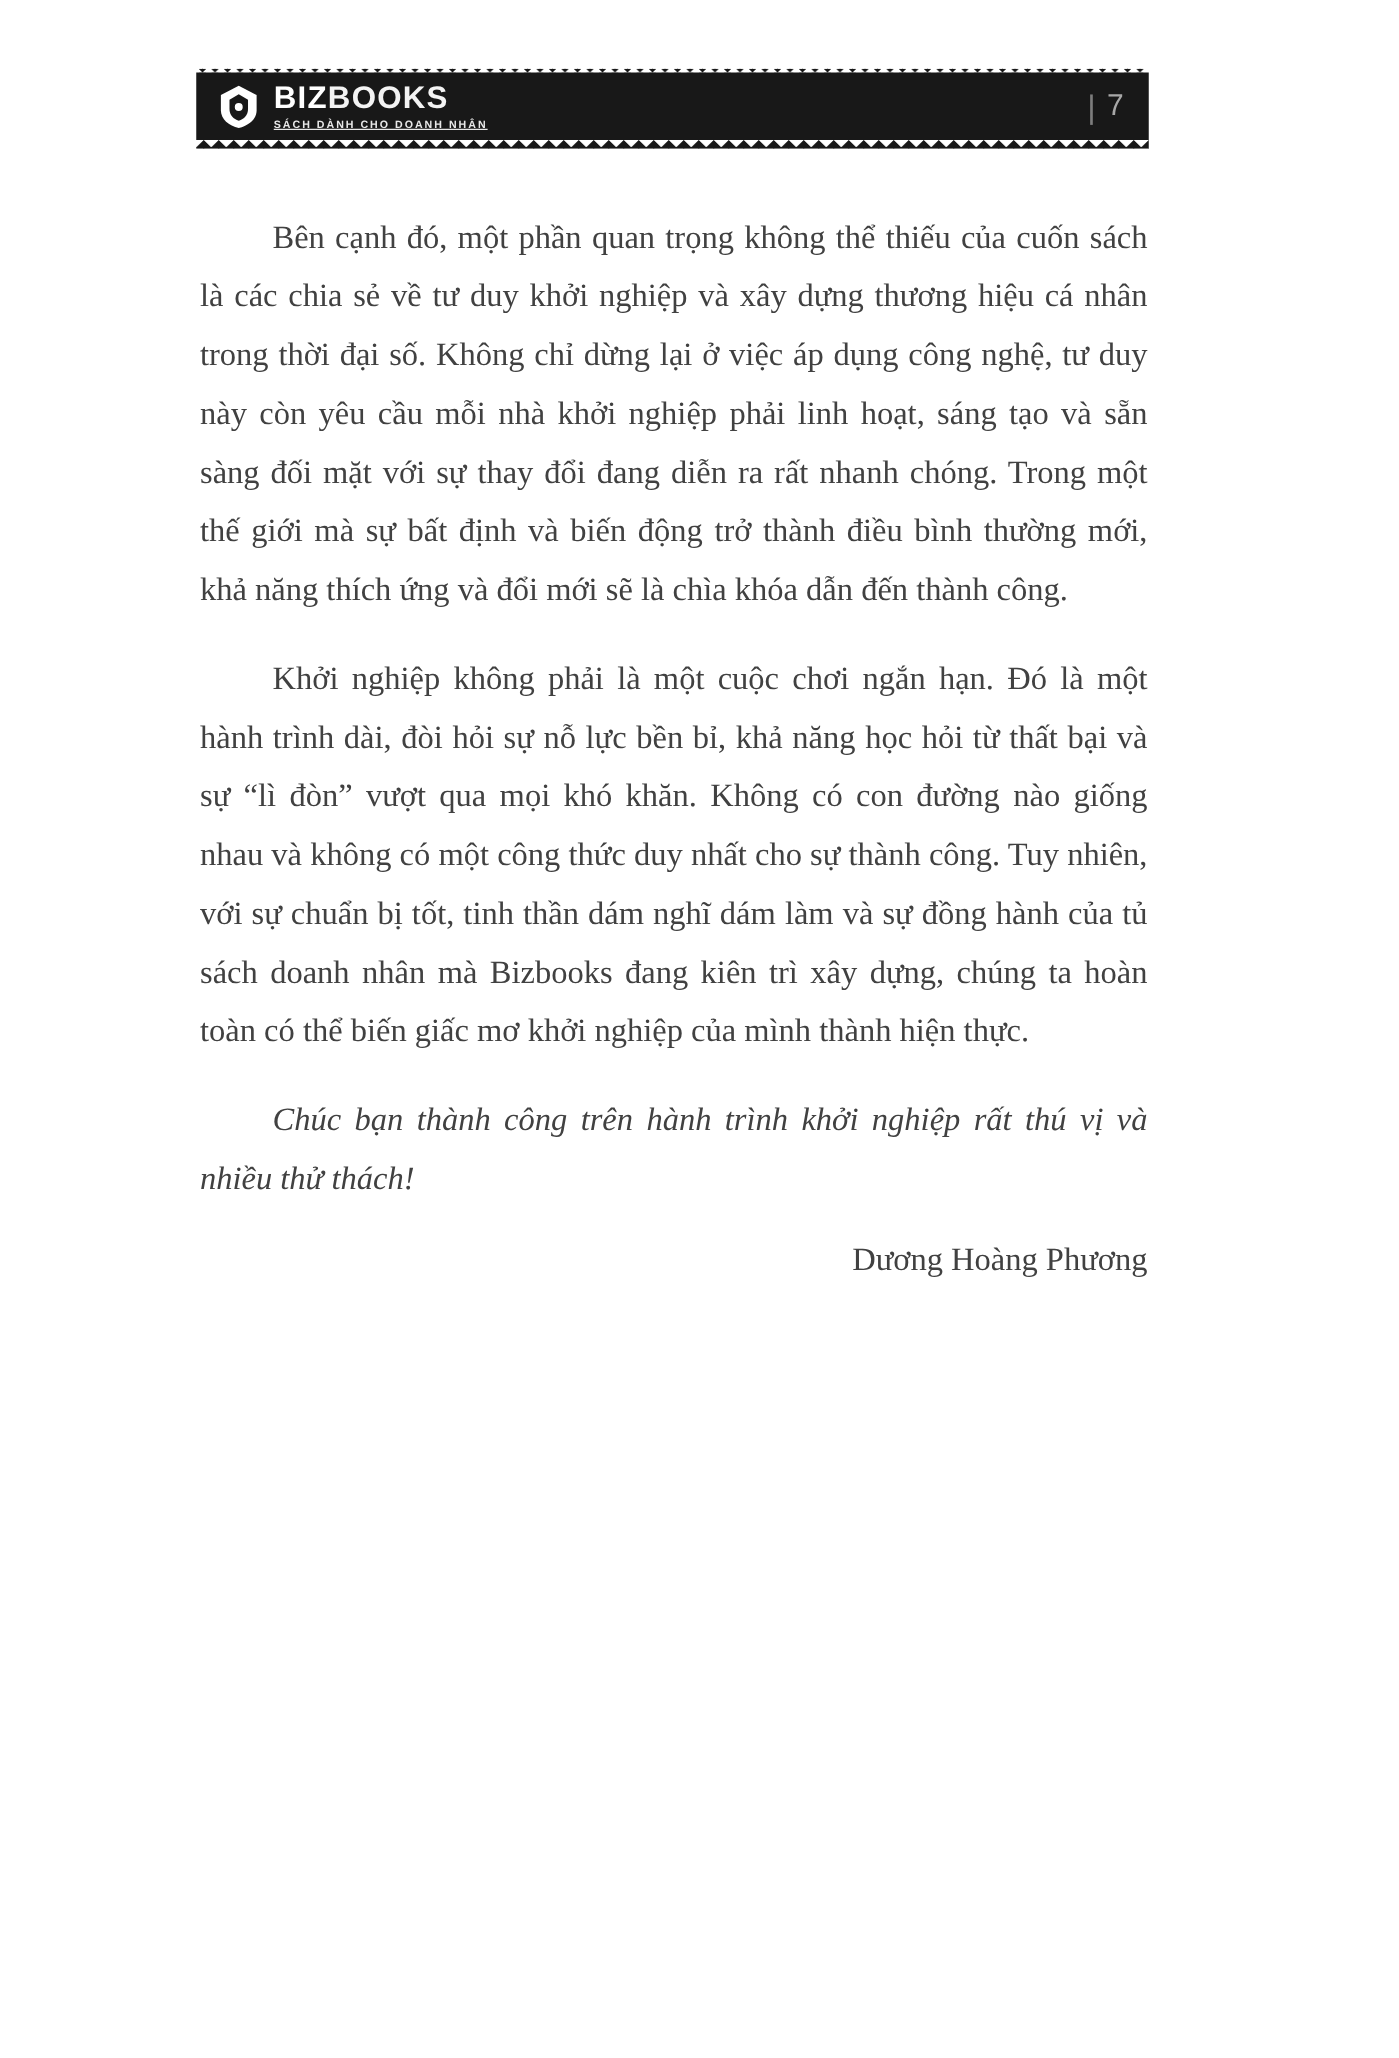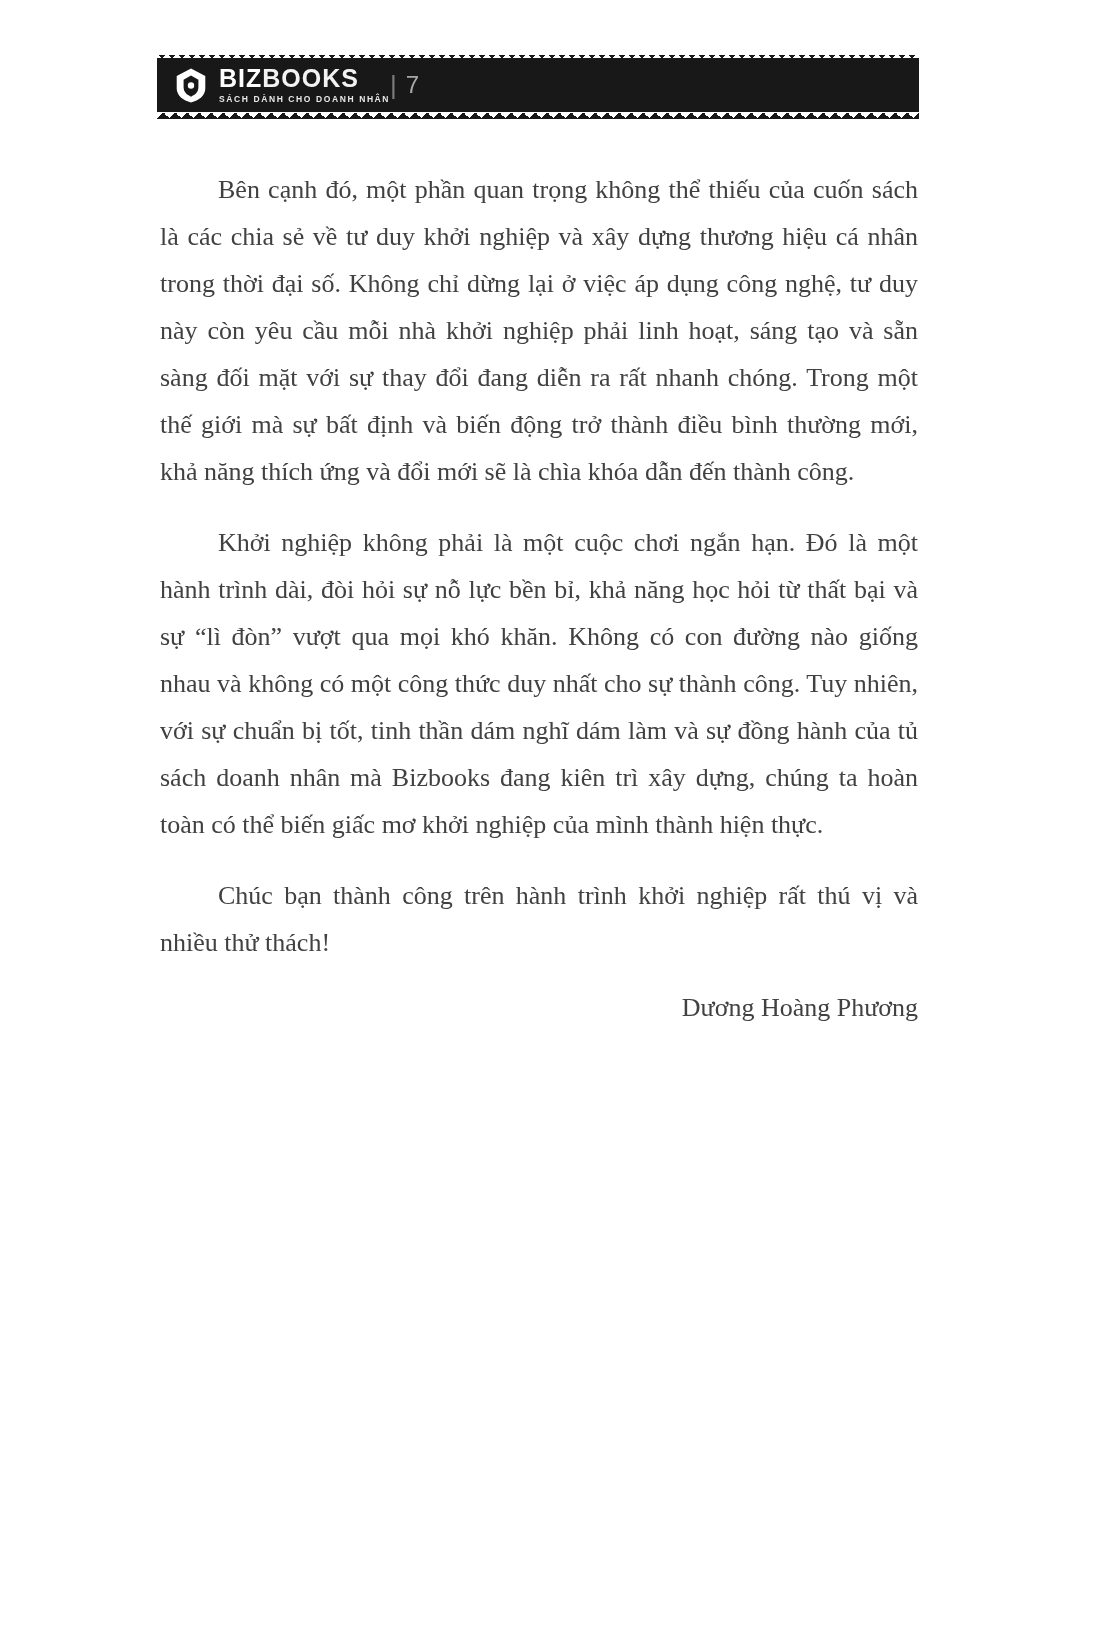--- a/index.html
+++ b/index.html
@@ -20,21 +20,21 @@
   
   .header-bar {
     position: absolute;
     top: 58px;
     left: 157px;
     width: 762px;
     height: 54px;
     background: #181818;
     display: flex;
     align-items: center;
-    justify-content: flex-start;
+    justify-content: space-between;
     padding: 0 20px 0 16px;
     box-sizing: border-box;
   }
   
   .header-bar::after {
     content: "";
     position: absolute;
     left: 0;
     right: 0;
     bottom: -7px;
@@ -79,20 +79,21 @@
   .logo-text .biz { font-weight: 900; }
   .logo-text .books { font-weight: 600; opacity: 0.95; }
   .tagline {
     font-family: "Liberation Sans", sans-serif;
     font-size: 8.5px;
     font-weight: 700;
     letter-spacing: 1.6px;
     color: #e8e8e8;
     margin-top: 4px;
     white-space: nowrap;
+    text-decoration: underline;
   }
 
   .page-number {
     font-family: "Liberation Sans", sans-serif;
     font-size: 24px;
     color: #a7a7a7;
     display: flex;
     align-items: center;
     gap: 9px;
   }
@@ -111,20 +112,21 @@
     font-size: 26px;
     line-height: 47px;
     text-align: justify;
   }
   .para {
     margin: 0 0 24px 0;
     text-indent: 58px;
   }
   .para:last-of-type {
     margin-bottom: 18px;
+    font-style: italic;
   }
 
   
   .sig {
     line-height: 47px;
     margin-top: 17px;
   }
   .sig-right {
     text-align: right;
   }

